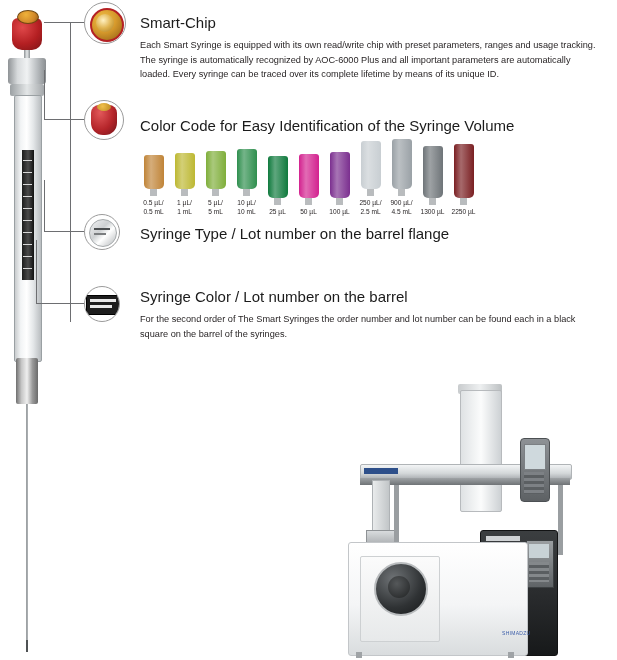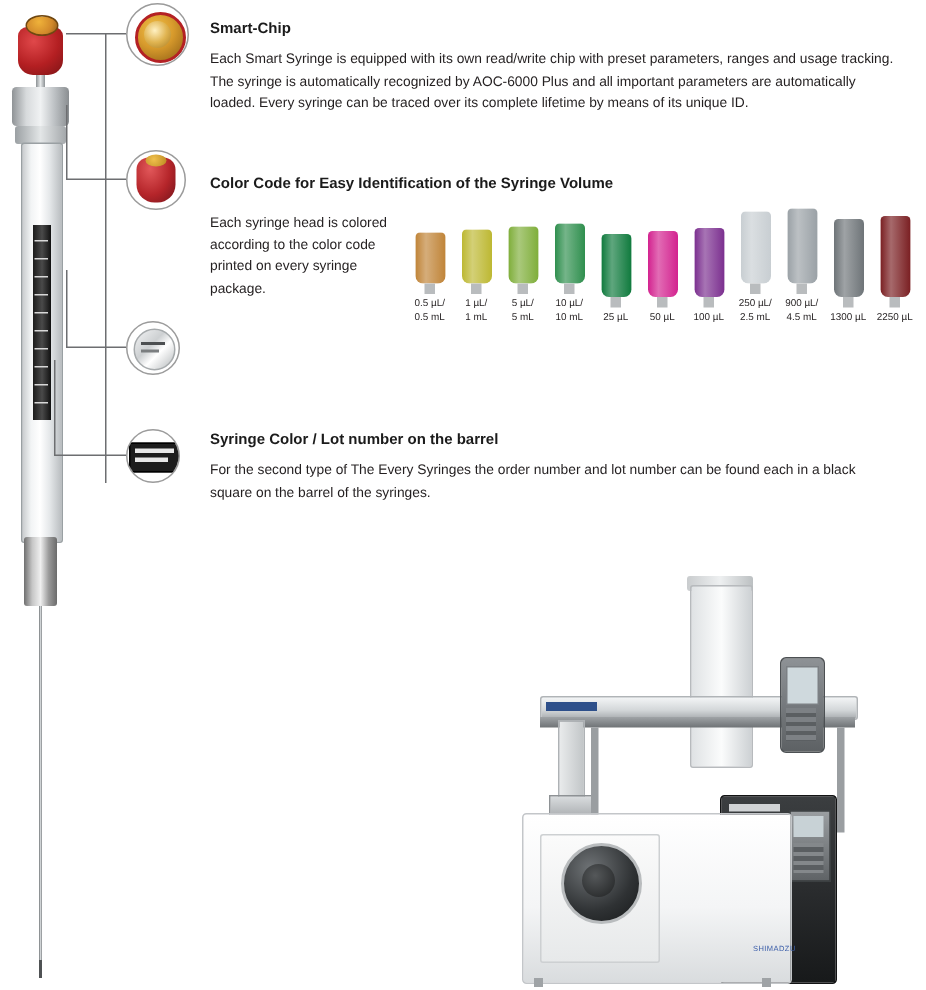--- a/index.html
+++ b/index.html
@@ -189,22 +189,22 @@
   }
 
   
   #content {
     position: absolute;
     left: 140px;
     top: 0;
     width: 470px;
   }
   h3.section-title {
-    font-size: 10px;
-    font-weight: bold;
+    font-size: 15px;
+    font-weight: normal;
     color: #1b1b1b;
     margin: 0 0 7px 0;
   }
   p.body-text {
     font-size: 9.2px;
     line-height: 14.5px;
     margin: 0;
     color: #231f20;
   }
 
@@ -443,21 +443,20 @@
 <div id="content">
 
   <section id="block-smartchip">
     <h3 class="section-title">Smart-Chip</h3>
     <p class="body-text">Each Smart Syringe is equipped with its own read/write chip with preset parameters, ranges and usage tracking. The syringe is automatically recognized by AOC-6000 Plus and all important parameters are automatically loaded. Every syringe can be traced over its complete lifetime by means of its unique ID.</p>
   </section>
 
   <section id="block-colorcode">
     <h3 class="section-title">Color Code for Easy Identification of the Syringe Volume</h3>
     <div id="colorcode-row">
-      <div id="colorcode-left">Each syringe head is colored according to the color code printed on every syringe package.</div>
       <div id="syringe-swatches">
           <div class="swatch-col">
             <div class="swatch-shape">
               <div class="swatch-cap" style="height: 34px; background: linear-gradient(to right, rgb(192, 132, 56) 0%, rgba(255, 255, 255, 0.333) 35%, rgb(192, 132, 56) 100%), rgb(192, 132, 56);"></div>
               <div class="swatch-neck"></div>
             </div>
             <div class="swatch-label">0.5 µL/
 0.5 mL</div>
           </div>
           <div class="swatch-col">
@@ -533,25 +532,26 @@
               <div class="swatch-cap" style="height: 54px; background: linear-gradient(to right, rgb(122, 31, 34) 0%, rgba(255, 255, 255, 0.333) 35%, rgb(122, 31, 34) 100%), rgb(122, 31, 34);"></div>
               <div class="swatch-neck"></div>
             </div>
             <div class="swatch-label">2250 µL</div>
           </div>
         </div>
     </div>
   </section>
 
   <section id="block-flange">
+    <h3 class="section-title">Syringe Type / Lot number on the barrel flange</h3>
   </section>
 
   <section id="block-barrel">
     <h3 class="section-title">Syringe Color / Lot number on the barrel</h3>
-    <p class="body-text">For the second type of The Every Syringes the order number and lot number can be found each in a black square on the barrel of the syringes.</p>
+    <p class="body-text">For the second order of The Smart Syringes the order number and lot number can be found each in a black square on the barrel of the syringes.</p>
   </section>
 
 </div>
 
 <div id="instrument">
   <div class="ins ins-tower-top"></div>
   <div class="ins ins-tower"></div>
   <div class="ins ins-rail"></div>
   <div class="ins ins-rail2"></div>
   <div class="ins ins-logo-bar"></div>

